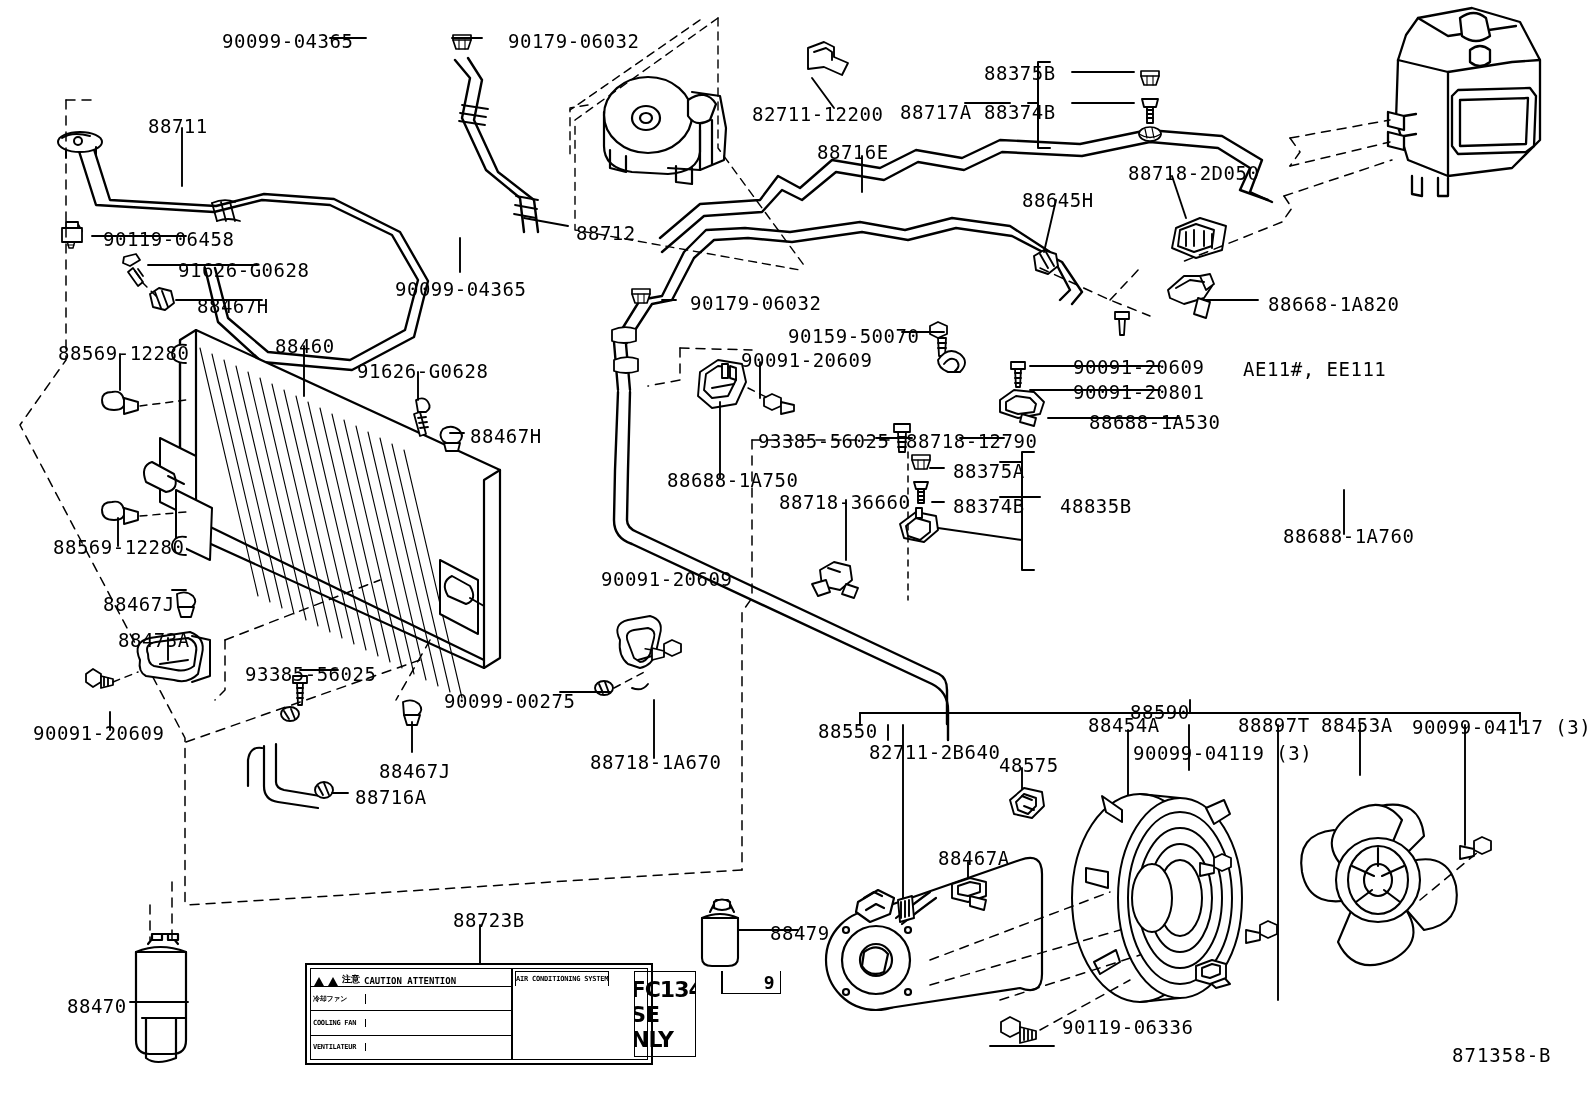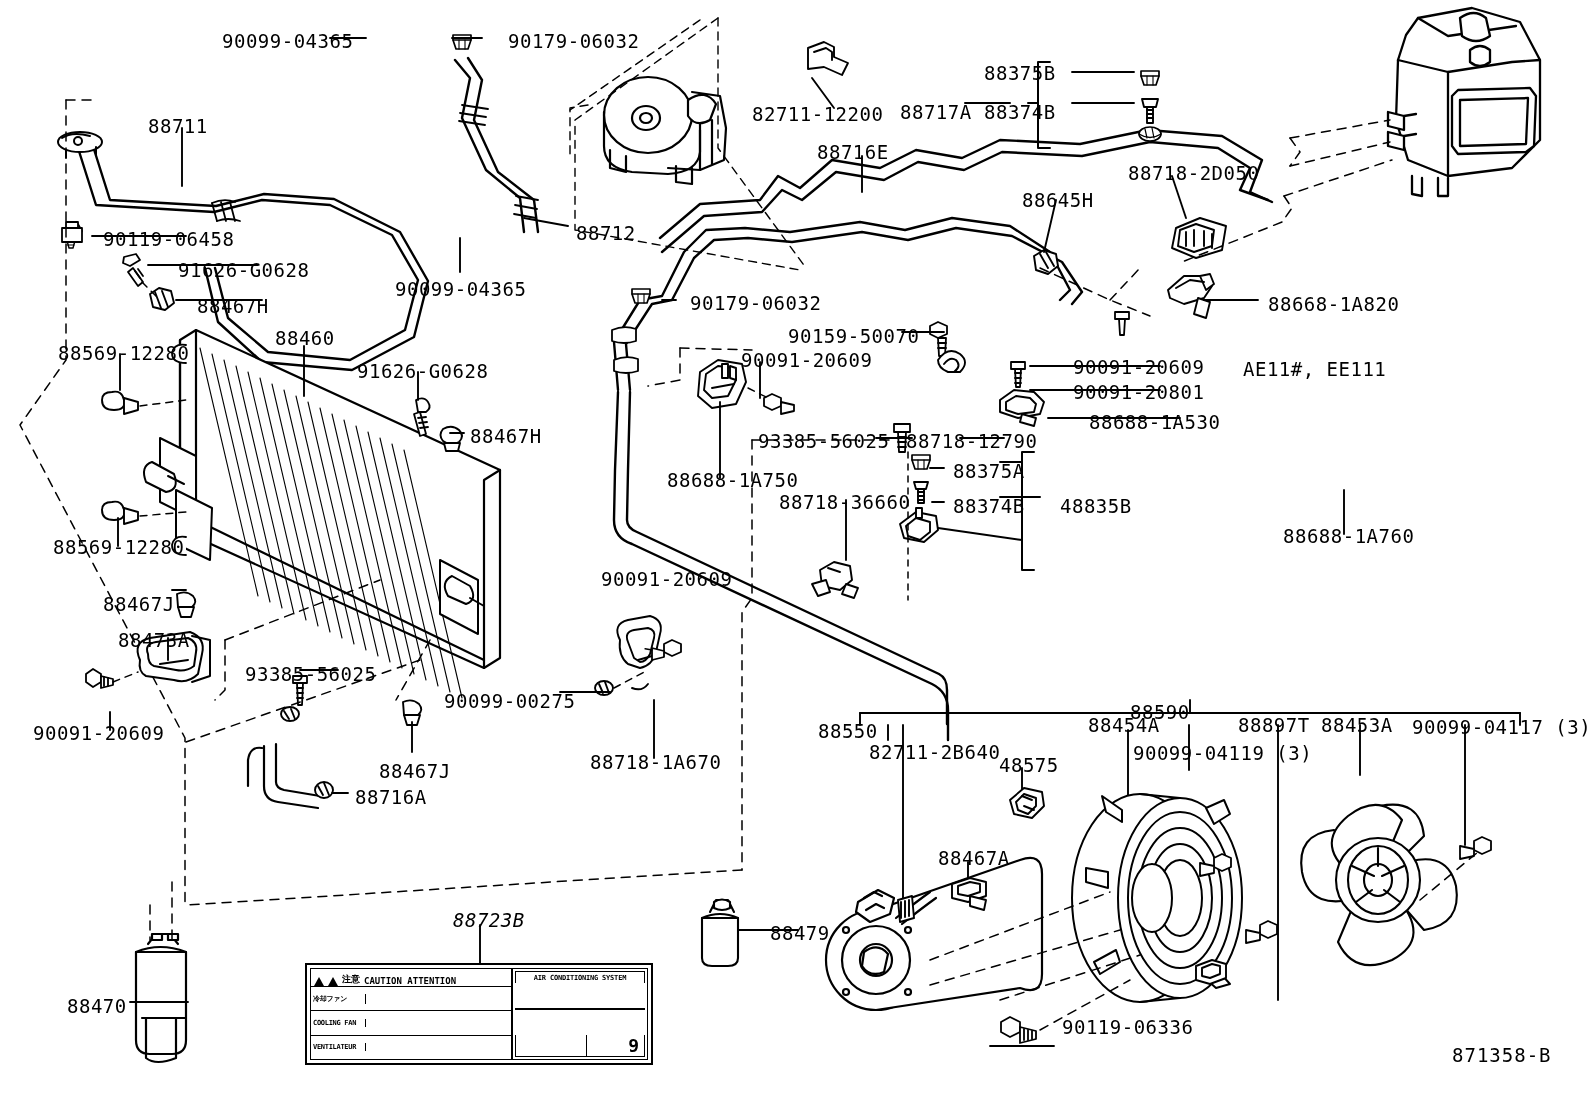--- a/index.html
+++ b/index.html
@@ -54,21 +54,21 @@
   }
   #caution .row{flex:1;border-bottom:1px solid #000;display:flex;align-items:center;}
   #caution .row:last-child{border-bottom:none;}
   #caution .rowlbl{
     flex:0 0 52px;border-right:1px solid #000;
     font-size:7px;font-weight:bold;
     display:flex;align-items:center;padding-left:2px;
     letter-spacing:-0.3px;overflow:hidden;
   }
   #caution .rowval{flex:1;}
-  #caution .rightblk{flex:1;display:flex;flex-direction:column;padding:2px;box-sizing:border-box;gap:25px;}
+  #caution .rightblk{flex:1;display:flex;flex-direction:row;padding:2px;box-sizing:border-box;gap:25px;}
   #caution .rb-top{
     border:1px solid #000;border-bottom:none;height:14px;
     font-size:7px;font-weight:bold;display:flex;align-items:center;justify-content:center;
     letter-spacing:-0.2px;overflow:hidden;
   }
   #caution .rb-mid{
     border:1px solid #000;flex:1;display:flex;align-items:center;justify-content:center;
     font-family:"DejaVu Sans","Liberation Sans",sans-serif;
     font-weight:bold;font-size:22px;letter-spacing:-1px;overflow:hidden;
   }
@@ -732,21 +732,21 @@
       <div class="lbl" style="left: 1128px; top: 164px;">88718-2D050</div>
       <div class="lbl" style="left: 1022px; top: 191px;">88645H</div>
       <div class="lbl" style="left: 103px; top: 230px;">90119-06458</div>
       <div class="lbl" style="left: 576px; top: 224px;">88712</div>
       <div class="lbl" style="left: 178px; top: 261px;">91626-G0628</div>
       <div class="lbl" style="left: 395px; top: 280px;">90099-04365</div>
       <div class="lbl" style="left: 197px; top: 297px;">88467H</div>
       <div class="lbl" style="left: 690px; top: 294px;">90179-06032</div>
       <div class="lbl" style="left: 1268px; top: 295px;">88668-1A820</div>
       <div class="lbl" style="left: 58px; top: 344px;">88569-12280</div>
-      <div class="lbl" style="left: 275px; top: 329px; text-align: center;">88460</div>
+      <div class="lbl" style="left: 275px; top: 337px; text-align: center;">88460</div>
       <div class="lbl" style="left: 788px; top: 327px;">90159-50070</div>
       <div class="lbl" style="left: 741px; top: 351px;">90091-20609</div>
       <div class="lbl" style="left: 357px; top: 362px;">91626-G0628</div>
       <div class="lbl" style="left: 1243px; top: 360px;">AE11#, EE111</div>
       <div class="lbl" style="left: 1073px; top: 358px;">90091-20609</div>
       <div class="lbl" style="left: 1073px; top: 383px;">90091-20801</div>
       <div class="lbl" style="left: 1089px; top: 413px;">88688-1A530</div>
       <div class="lbl" style="left: 470px; top: 427px;">88467H</div>
       <div class="lbl" style="left: 758px; top: 432px;">93385-56025</div>
       <div class="lbl" style="left: 906px; top: 432px;">88718-12790</div>
@@ -769,19 +769,19 @@
       <div class="lbl" style="left: 1130px; top: 703px;">88590</div>
       <div class="lbl" style="left: 818px; top: 722px;">88550</div>
       <div class="lbl" style="left: 1088px; top: 716px;">88454A</div>
       <div class="lbl" style="left: 1238px; top: 716px;">88897T</div>
       <div class="lbl" style="left: 1321px; top: 716px;">88453A</div>
       <div class="lbl" style="left: 1412px; top: 718px;">90099-04117 (3)</div>
       <div class="lbl" style="left: 869px; top: 743px;">82711-2B640</div>
       <div class="lbl" style="left: 999px; top: 756px;">48575</div>
       <div class="lbl" style="left: 1133px; top: 744px;">90099-04119 (3)</div>
       <div class="lbl" style="left: 938px; top: 849px;">88467A</div>
-      <div class="lbl" style="left: 453px; top: 911px; font-style: italic;">88723B</div>
+      <div class="lbl" style="left: 453px; top: 911px;">88723B</div>
       <div class="lbl" style="left: 770px; top: 924px;">88479</div>
       <div class="lbl" style="left: 67px; top: 997px;">88470</div>
       <div class="lbl" style="left: 1062px; top: 1018px;">90119-06336</div>
     </div>
 
 </div>
 
 </body></html>

